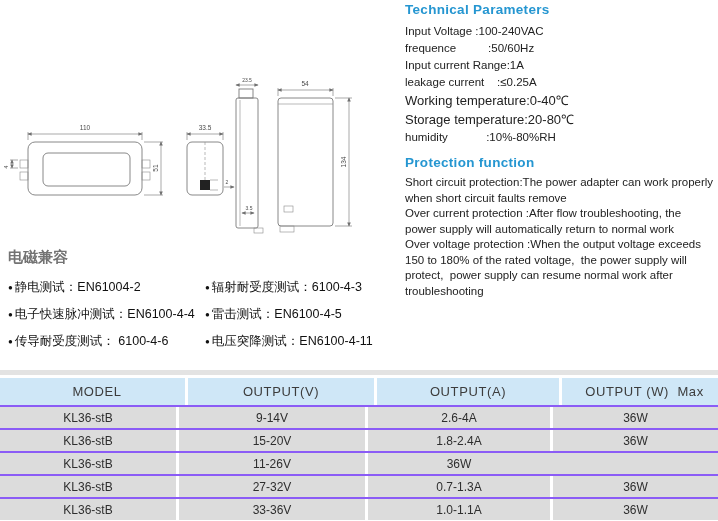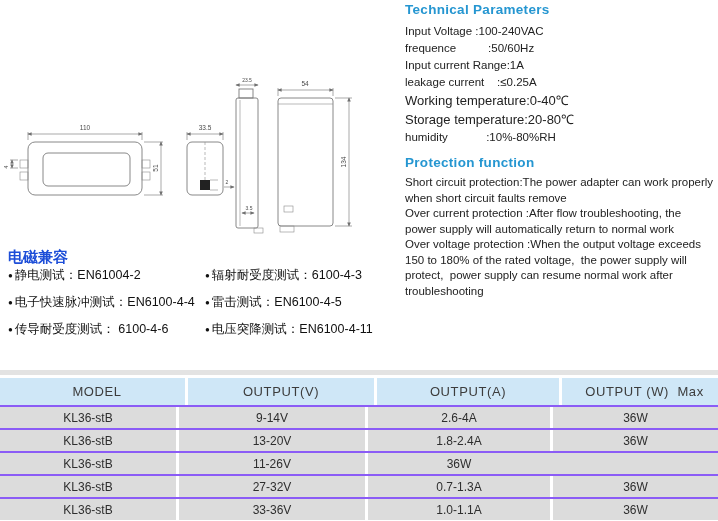--- a/index.html
+++ b/index.html
@@ -26,21 +26,21 @@
   .blue-title { color:var(--accent); font-size:13.5px; font-weight:bold; letter-spacing:0.3px; margin-bottom:6px; }
   .tp-line { font-size:11.5px; line-height:17px; white-space:pre; color:#222; }
   .tp-line:nth-of-type(6), .tp-line:nth-of-type(7) { font-size:13px; line-height:19px; }
 
   .protection { left:405px; top:155px; width:312px; }
   .protection .blue-title { margin-bottom:5px; }
   .pf-line { font-size:11.5px; line-height:15.5px; white-space:pre; color:#222; }
 
   
   .emc { left:8px; top:248px; width:390px; }
-  .emc-title { font-size:15px; font-weight:bold; color:#1d4ed8; }
+  .emc-title { font-size:15px; font-weight:bold; color:#737373; margin-bottom:12px; }
   .emc-row { display:grid; grid-template-columns:197px auto; margin-bottom:10px; }
   .emc-item { font-size:12.5px; color:#111; display:flex; align-items:center; }
   .emc-bullet { font-size:8px; margin-right:2px; color:#111; }
 
   
   .spec-table { position:absolute; left:0; top:370px; width:718px; }
   .table-topstrip { height:5px; background:#e3e3e3; }
   .thead, .trow { display:grid; grid-template-columns:176px 189px 185px 168px; }
   .thead { margin-top:3px; height:27px; background:var(--table_header_bg);padding-left:9px; }
   .th { display:flex; align-items:center; justify-content:center;
@@ -199,21 +199,21 @@
     <div class="th">OUTPUT (W)  Max</div>
   </div>
   <div class="trow">
     <div class="td">KL36-stB</div>
     <div class="td">9-14V</div>
     <div class="td">2.6-4A</div>
     <div class="td">36W</div>
   </div>
   <div class="trow">
     <div class="td">KL36-stB</div>
-    <div class="td">13-20V</div>
+    <div class="td">15-20V</div>
     <div class="td">1.8-2.4A</div>
     <div class="td">36W</div>
   </div>
   <div class="trow">
     <div class="td">KL36-stB</div>
     <div class="td">11-26V</div>
     <div class="td">36W</div>
   </div>
   <div class="trow">
     <div class="td">KL36-stB</div>

